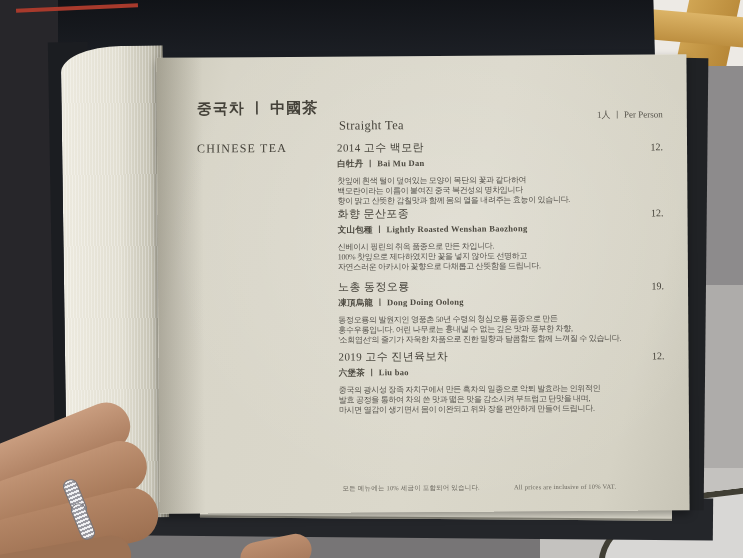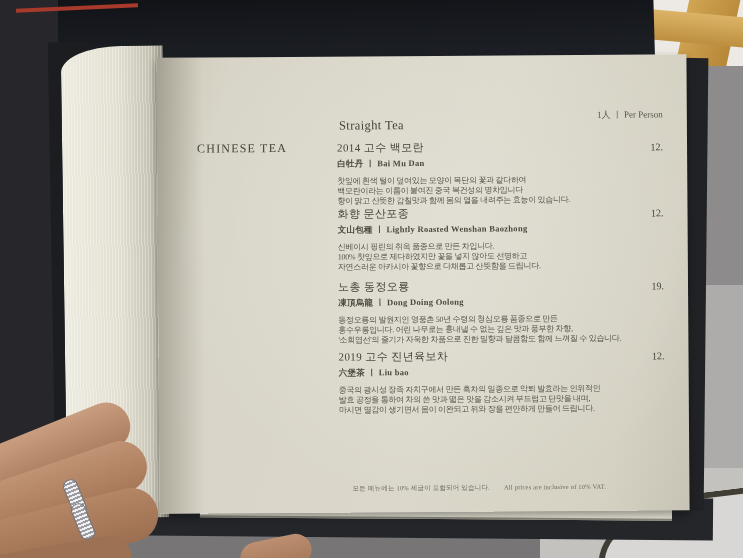--- a/index.html
+++ b/index.html
@@ -64,21 +64,21 @@
   .item{left:180px;width:326px;}
   .item .t{font-size:11px;letter-spacing:0.4px;white-space:nowrap;}
   .item .s{margin-top:3px;font-size:8.5px;font-weight:bold;letter-spacing:0.3px;white-space:nowrap;color:#4b483f;}
   .item .d{margin-top:6px;font-size:8px;line-height:10px;color:#53504a;}
   .item .d div{white-space:nowrap;letter-spacing:-0.3px;}
   .item .p{position:absolute;right:0;top:3px;font-size:10px;}
   .i1{top:84px;} .i2{top:150px;} .i3{top:223px;} .i4{top:293px;}
 
   .footer{left:110px;top:428px;width:420px;text-align:center;font-size:6.5px;
     color:#6a675e;letter-spacing:0.2px;white-space:nowrap;}
-  .footer span{margin:0 7px;}
+  .footer span{margin:0 17px;}
 
   
   .finger{border-radius:30px;z-index:8;}
   .f1{left:-18px;top:422px;width:152px;height:48px;transform:rotate(-22deg);
     background:linear-gradient(#c99d7f,#aa7c5e);}
   .f2{left:-18px;top:460px;width:168px;height:52px;transform:rotate(-19deg);
     background:linear-gradient(#c09374,#a67858);}
   .f3{left:-18px;top:503px;width:178px;height:54px;transform:rotate(-14deg);
     background:linear-gradient(#b48666,#9c6f50);}
   .f4{left:-18px;top:545px;width:150px;height:40px;transform:rotate(-10deg);
@@ -106,20 +106,21 @@
   <div class="abs cover-top"></div>
   <div class="abs cover-left-col"></div>
   <div class="abs red-spine-line"></div>
   <div class="abs back-cover-sliver"></div>
   <div class="abs cover-bottom"></div>
   <div class="abs cover-right-edge"></div>
   <div class="abs page-edges"></div>
   <div class="abs page-bottom-stack"></div>
 
   <div class="abs page">
+    <div class="abs ink hdr-ko">중국차 ㅣ 中國茶</div>
     <div class="abs ink hdr-en">CHINESE TEA</div>
     <div class="abs ink category">Straight Tea</div>
     <div class="abs serving">1人 ㅣ Per Person</div>
 
     <div class="abs item i1">
       <div class="ink t">2014 고수 백모란</div>
       <div class="s">白牡丹 ㅣ Bai Mu Dan</div>
       <div class="d">
         <div>찻잎에 흰색 털이 덮여있는 모양이 목단의 꽃과 같다하여</div>
         <div>백모란이라는 이름이 붙여진 중국 복건성의 명차입니다</div>

